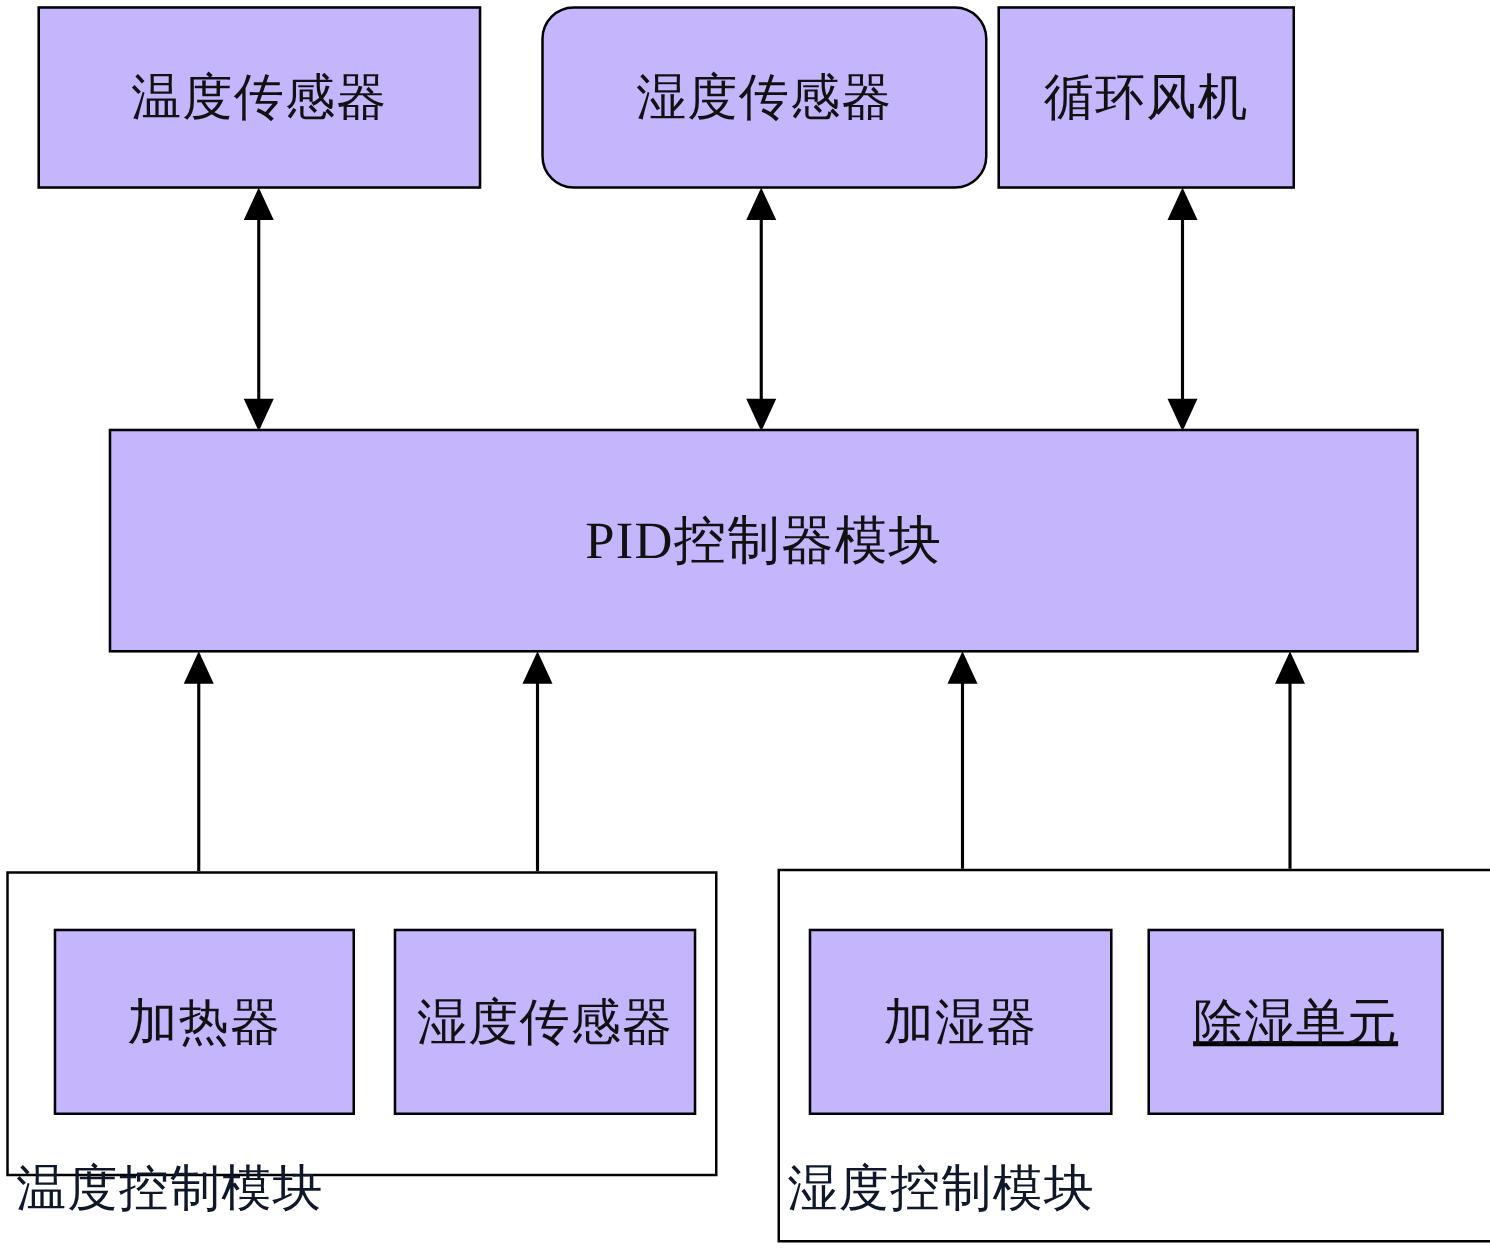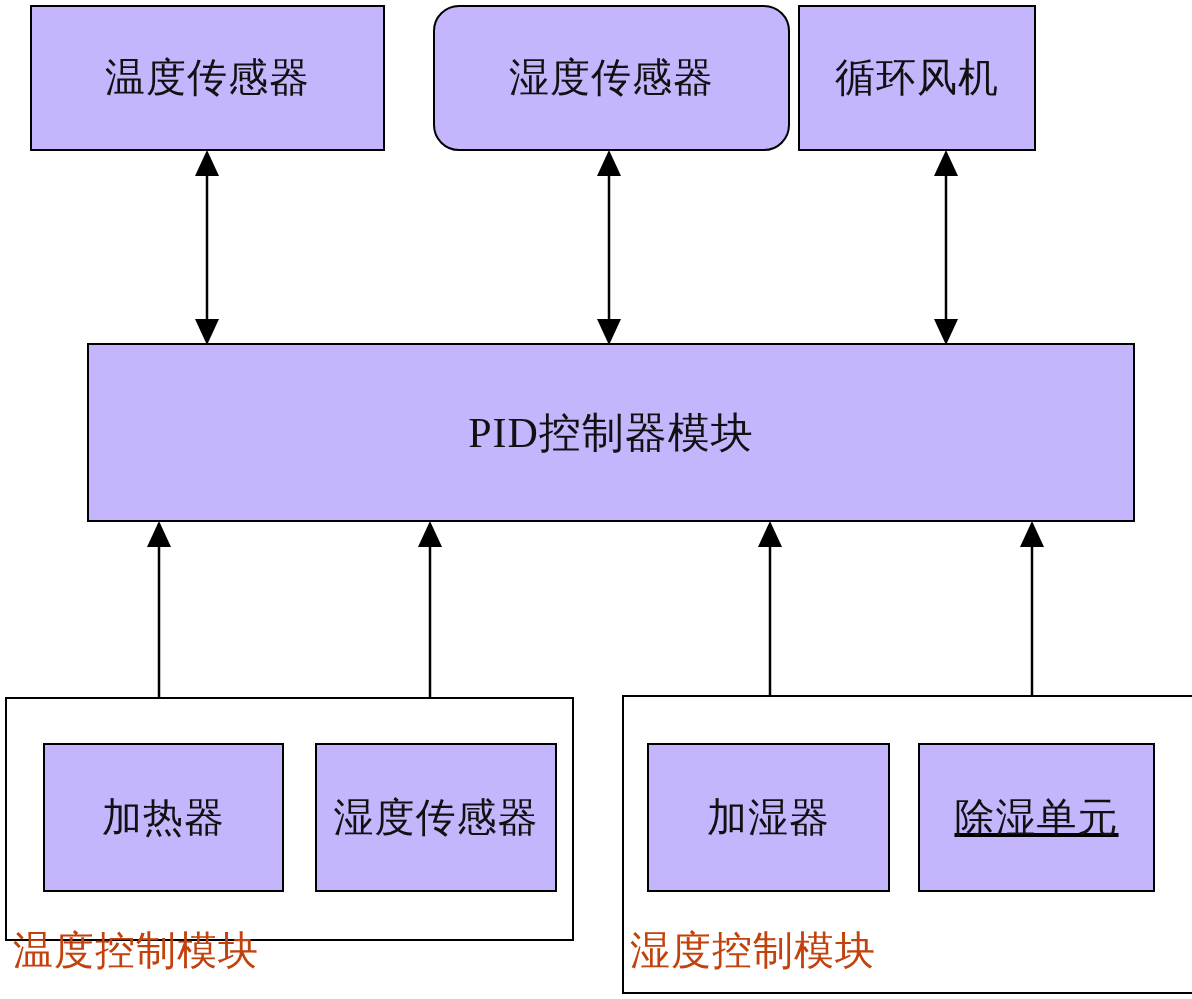--- a/index.html
+++ b/index.html
@@ -33,21 +33,21 @@
   }
   .module-box {
     position: absolute;
     box-sizing: border-box;
     border: 2px solid #000000;
     background: #ffffff;
   }
   .module-label {
     position: absolute;
     font-size: 40px;
-    color: #c2410c;
+    color: #0f172a;
     line-height: 1;
     letter-spacing: 1px;
     white-space: nowrap;
   }
   .arrow-svg {
     position: absolute;
     overflow: visible;
   }
   .pid-label {
     font-size: 42px;

